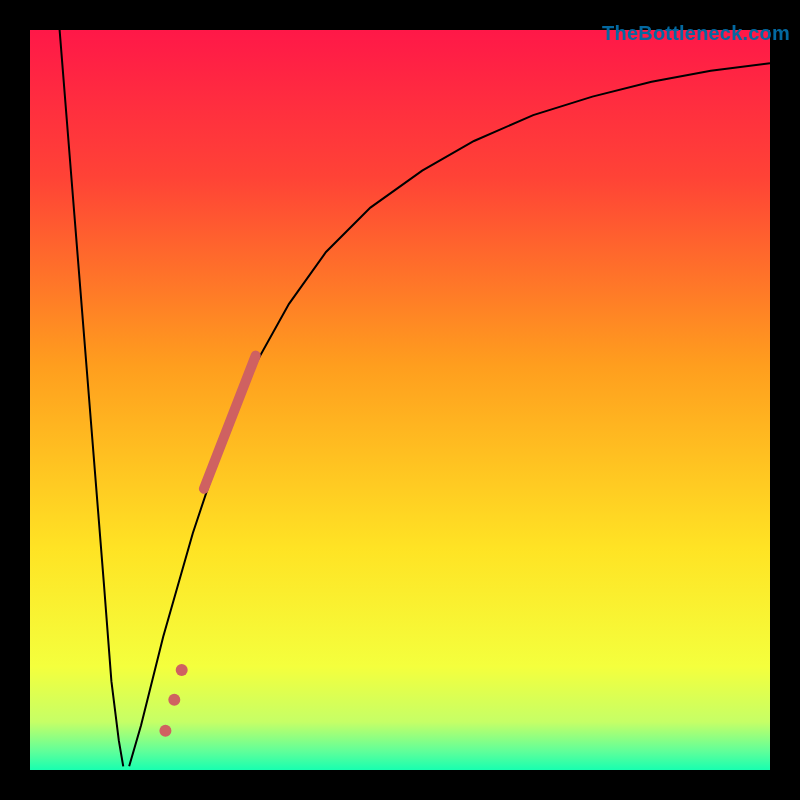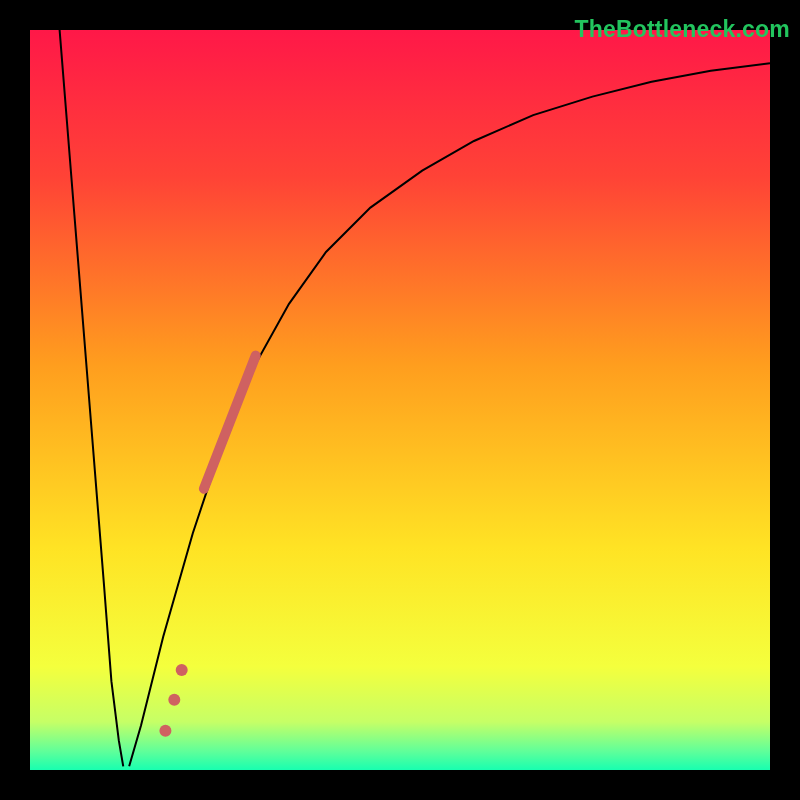--- a/index.html
+++ b/index.html
@@ -23,26 +23,26 @@
     width: 740px;
     height: 740px;
     overflow: hidden;
   }
   .gradient-bg {
     position: absolute;
     left: 0; top: 0; right: 0; bottom: 0;
   }
   .watermark {
     position: absolute;
-    top: 16px;
+    top: 22px;
     right: 10px;
     font-family: Arial, Helvetica, sans-serif;
-    font-size: 23px;
+    font-size: 20px;
     font-weight: bold;
-    color: #22c55e;
+    color: #0369a1;
     letter-spacing: 0.2px;
   }
   svg { display: block; }
 </style>
 </head>
 <body>
 
 <div class="frame">
   <div class="plot-area">
     <svg class="gradient-bg" width="740" height="740" viewBox="0 0 740 740" preserveAspectRatio="none">

